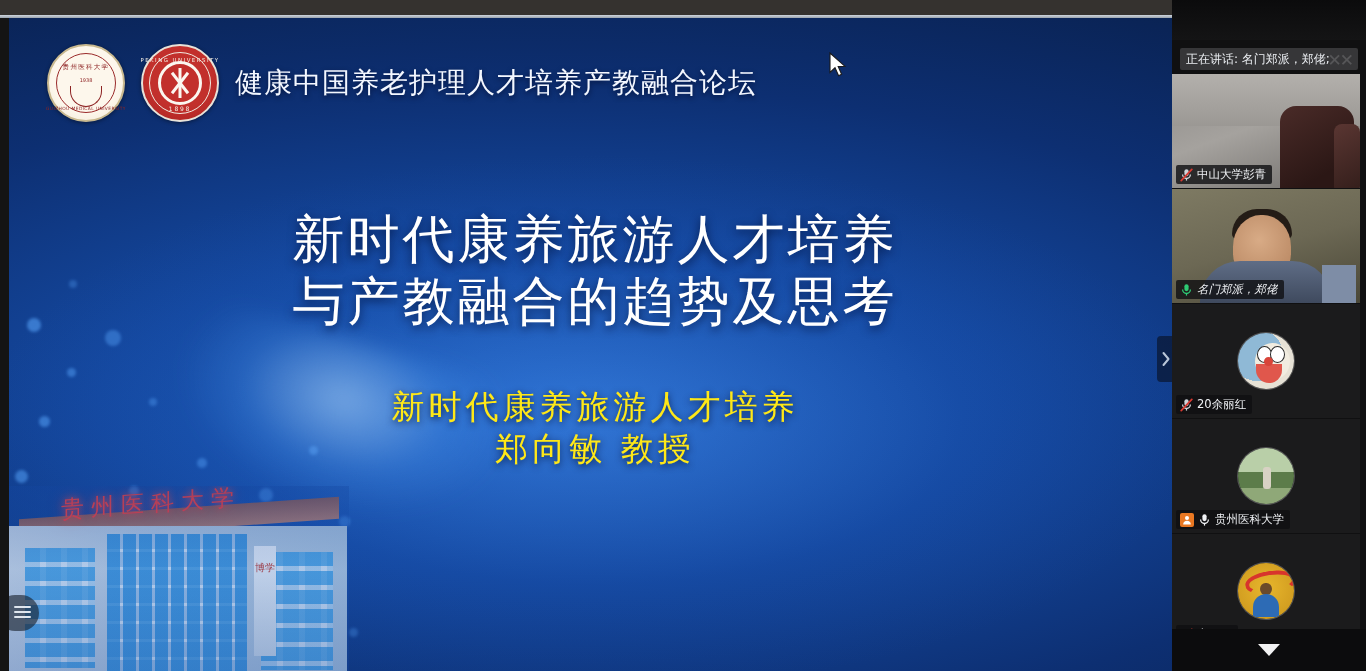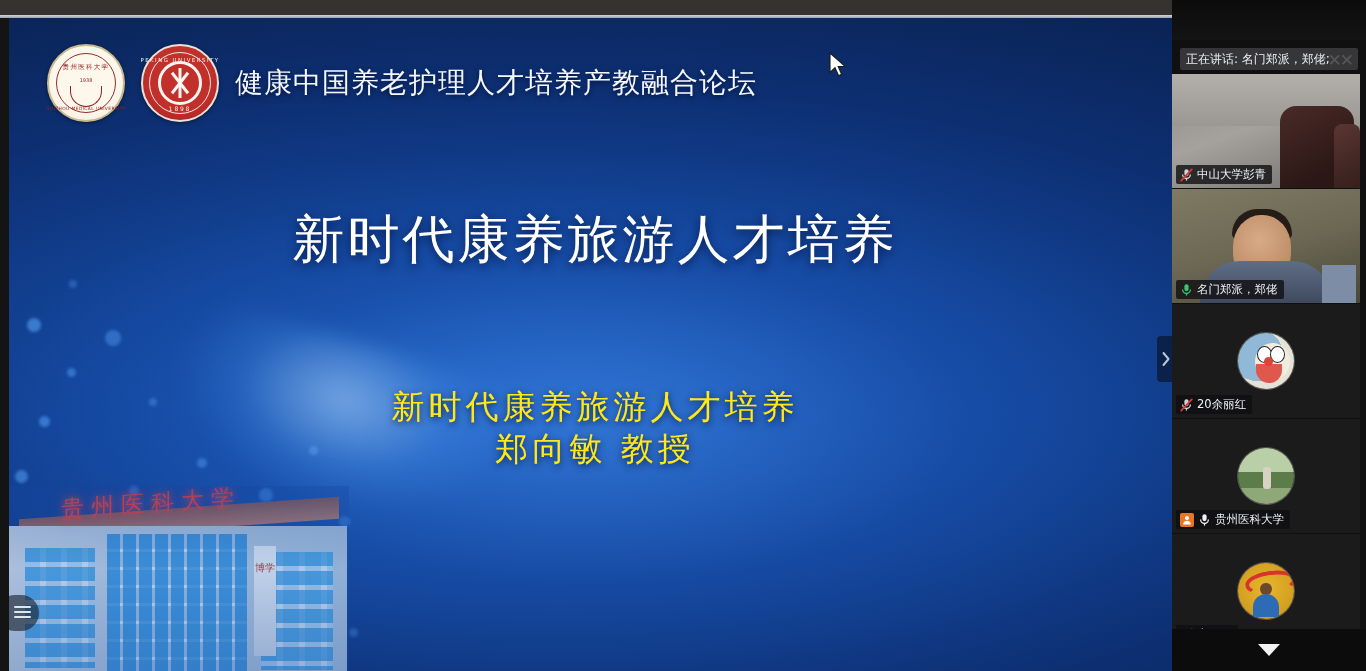--- a/index.html
+++ b/index.html
@@ -124,21 +124,21 @@
   .speaking-bar{position:absolute;left:8px;top:48px;width:178px;height:22px;
       background:rgba(58,58,60,.92);border-radius:2px;
       display:flex;align-items:center;padding:0 6px;box-sizing:border-box;overflow:hidden;}
   .speaking-bar .stxt{font-size:12px;color:#eceff3;white-space:nowrap;}
   .speaking-bar .watermark{position:absolute;right:6px;top:2px;font-size:17px;
       color:rgba(255,255,255,.16);letter-spacing:-2px;}
 
   .tiles{position:absolute;left:178px;top:74px;width:188px;}
   .tile{position:relative;width:188px;height:114px;background:#1a1a1a;overflow:hidden;
       margin-bottom:1px;cursor:pointer;}
-  .tile.active{outline:2px solid #20c06a;outline-offset:-2px;}
+  .tile.active{outline:2px solid #20c06a;outline-offset:-2px;font-style:italic;}
 
   
   .t1-bg{position:absolute;inset:0;background:linear-gradient(160deg,#8e8b88,#a5a29e 45%,#6f6c69);}
   .t1-chair{position:absolute;right:6px;bottom:-10px;width:74px;height:92px;border-radius:16px 16px 4px 4px;
       background:linear-gradient(150deg,#4a2b28,#2b1715 70%);}
   .t1-chair2{position:absolute;right:0px;bottom:-6px;width:26px;height:70px;border-radius:8px;
       background:linear-gradient(150deg,#5a3632,#321d1a);}
   .t1-wall{position:absolute;left:0;top:0;width:100%;height:46%;
       background:linear-gradient(#b3b0ac,#9b9894);}
 
@@ -237,20 +237,21 @@
         <div class="p-bar"></div>
         <div class="p-bar2"></div>
         <div class="p-bar3"></div>
         <div class="p-bot">1898</div>
       </div>
       <div class="forum-title">健康中国养老护理人才培养产教融合论坛</div>
     </div>
 
     <div class="main-title">
       <div class="tl">新时代康养旅游人才培养</div>
+      <div class="tl">与产教融合的趋势及思考</div>
     </div>
 
     <div class="presenter">
       <div class="pl">新时代康养旅游人才培养</div>
       <div class="pl">郑向敏  教授</div>
     </div>
 
     <div class="building">
       <div class="b-roof"></div>
       <div class="b-body"></div>

